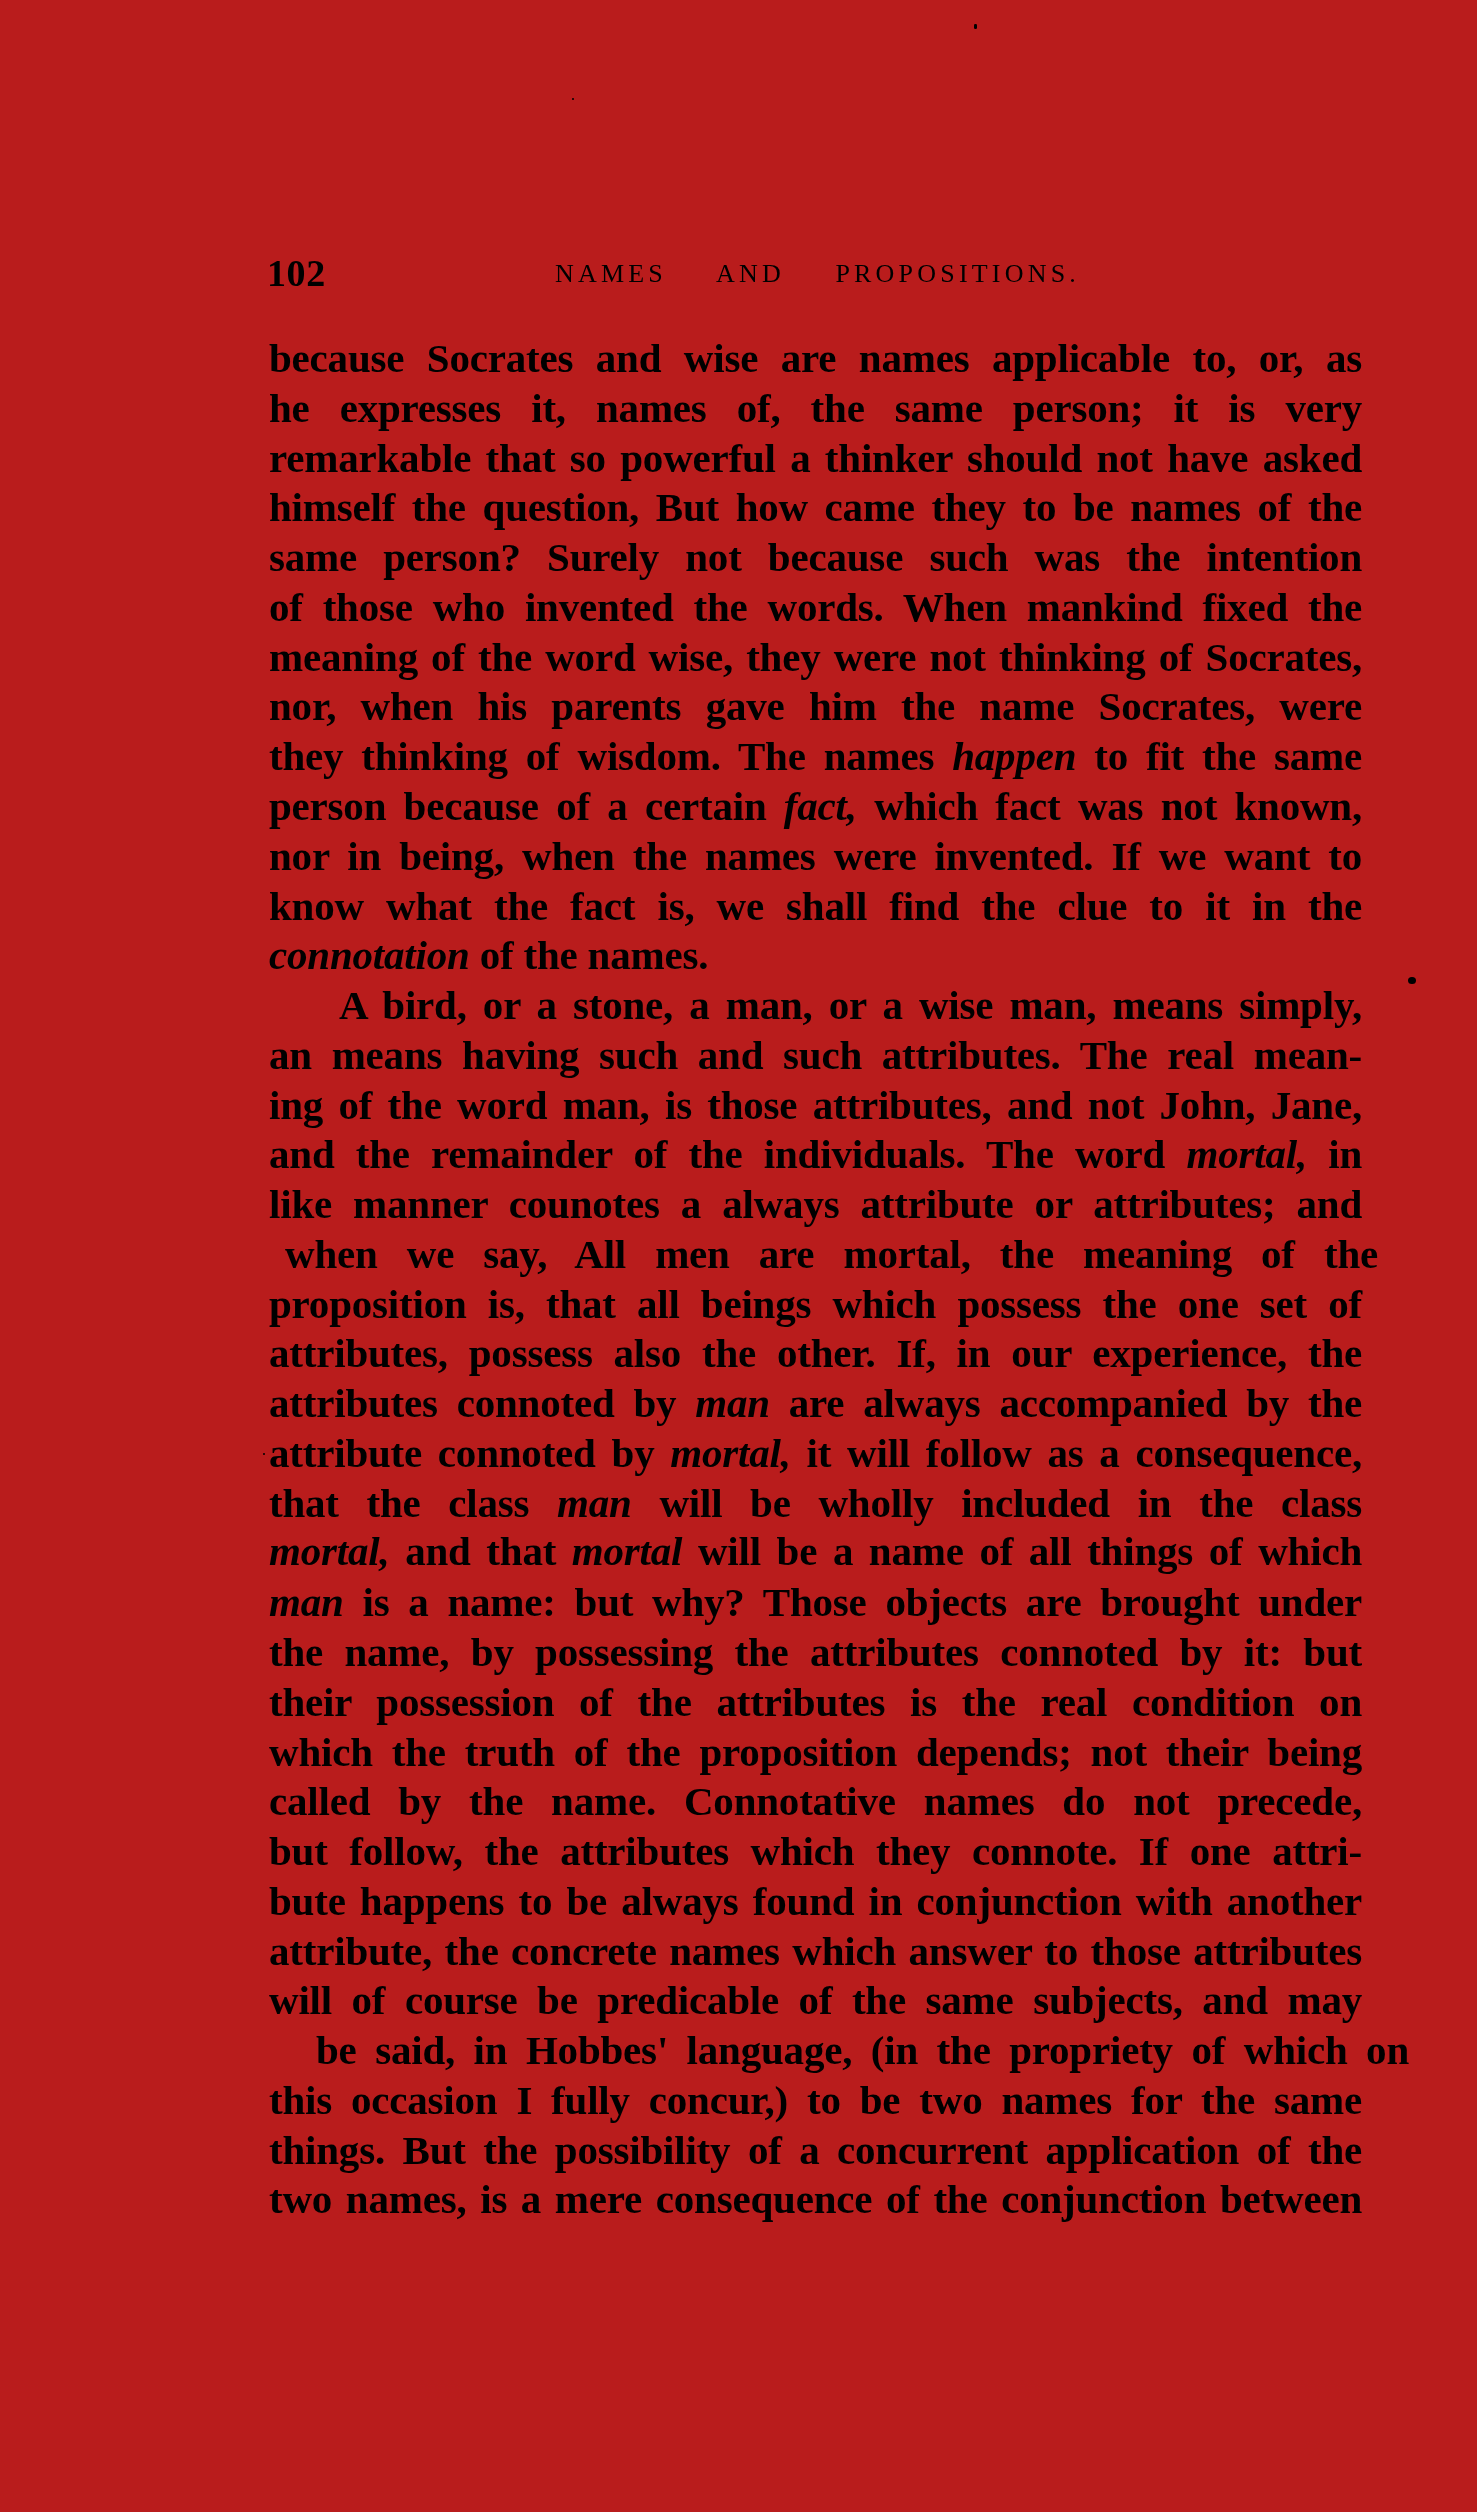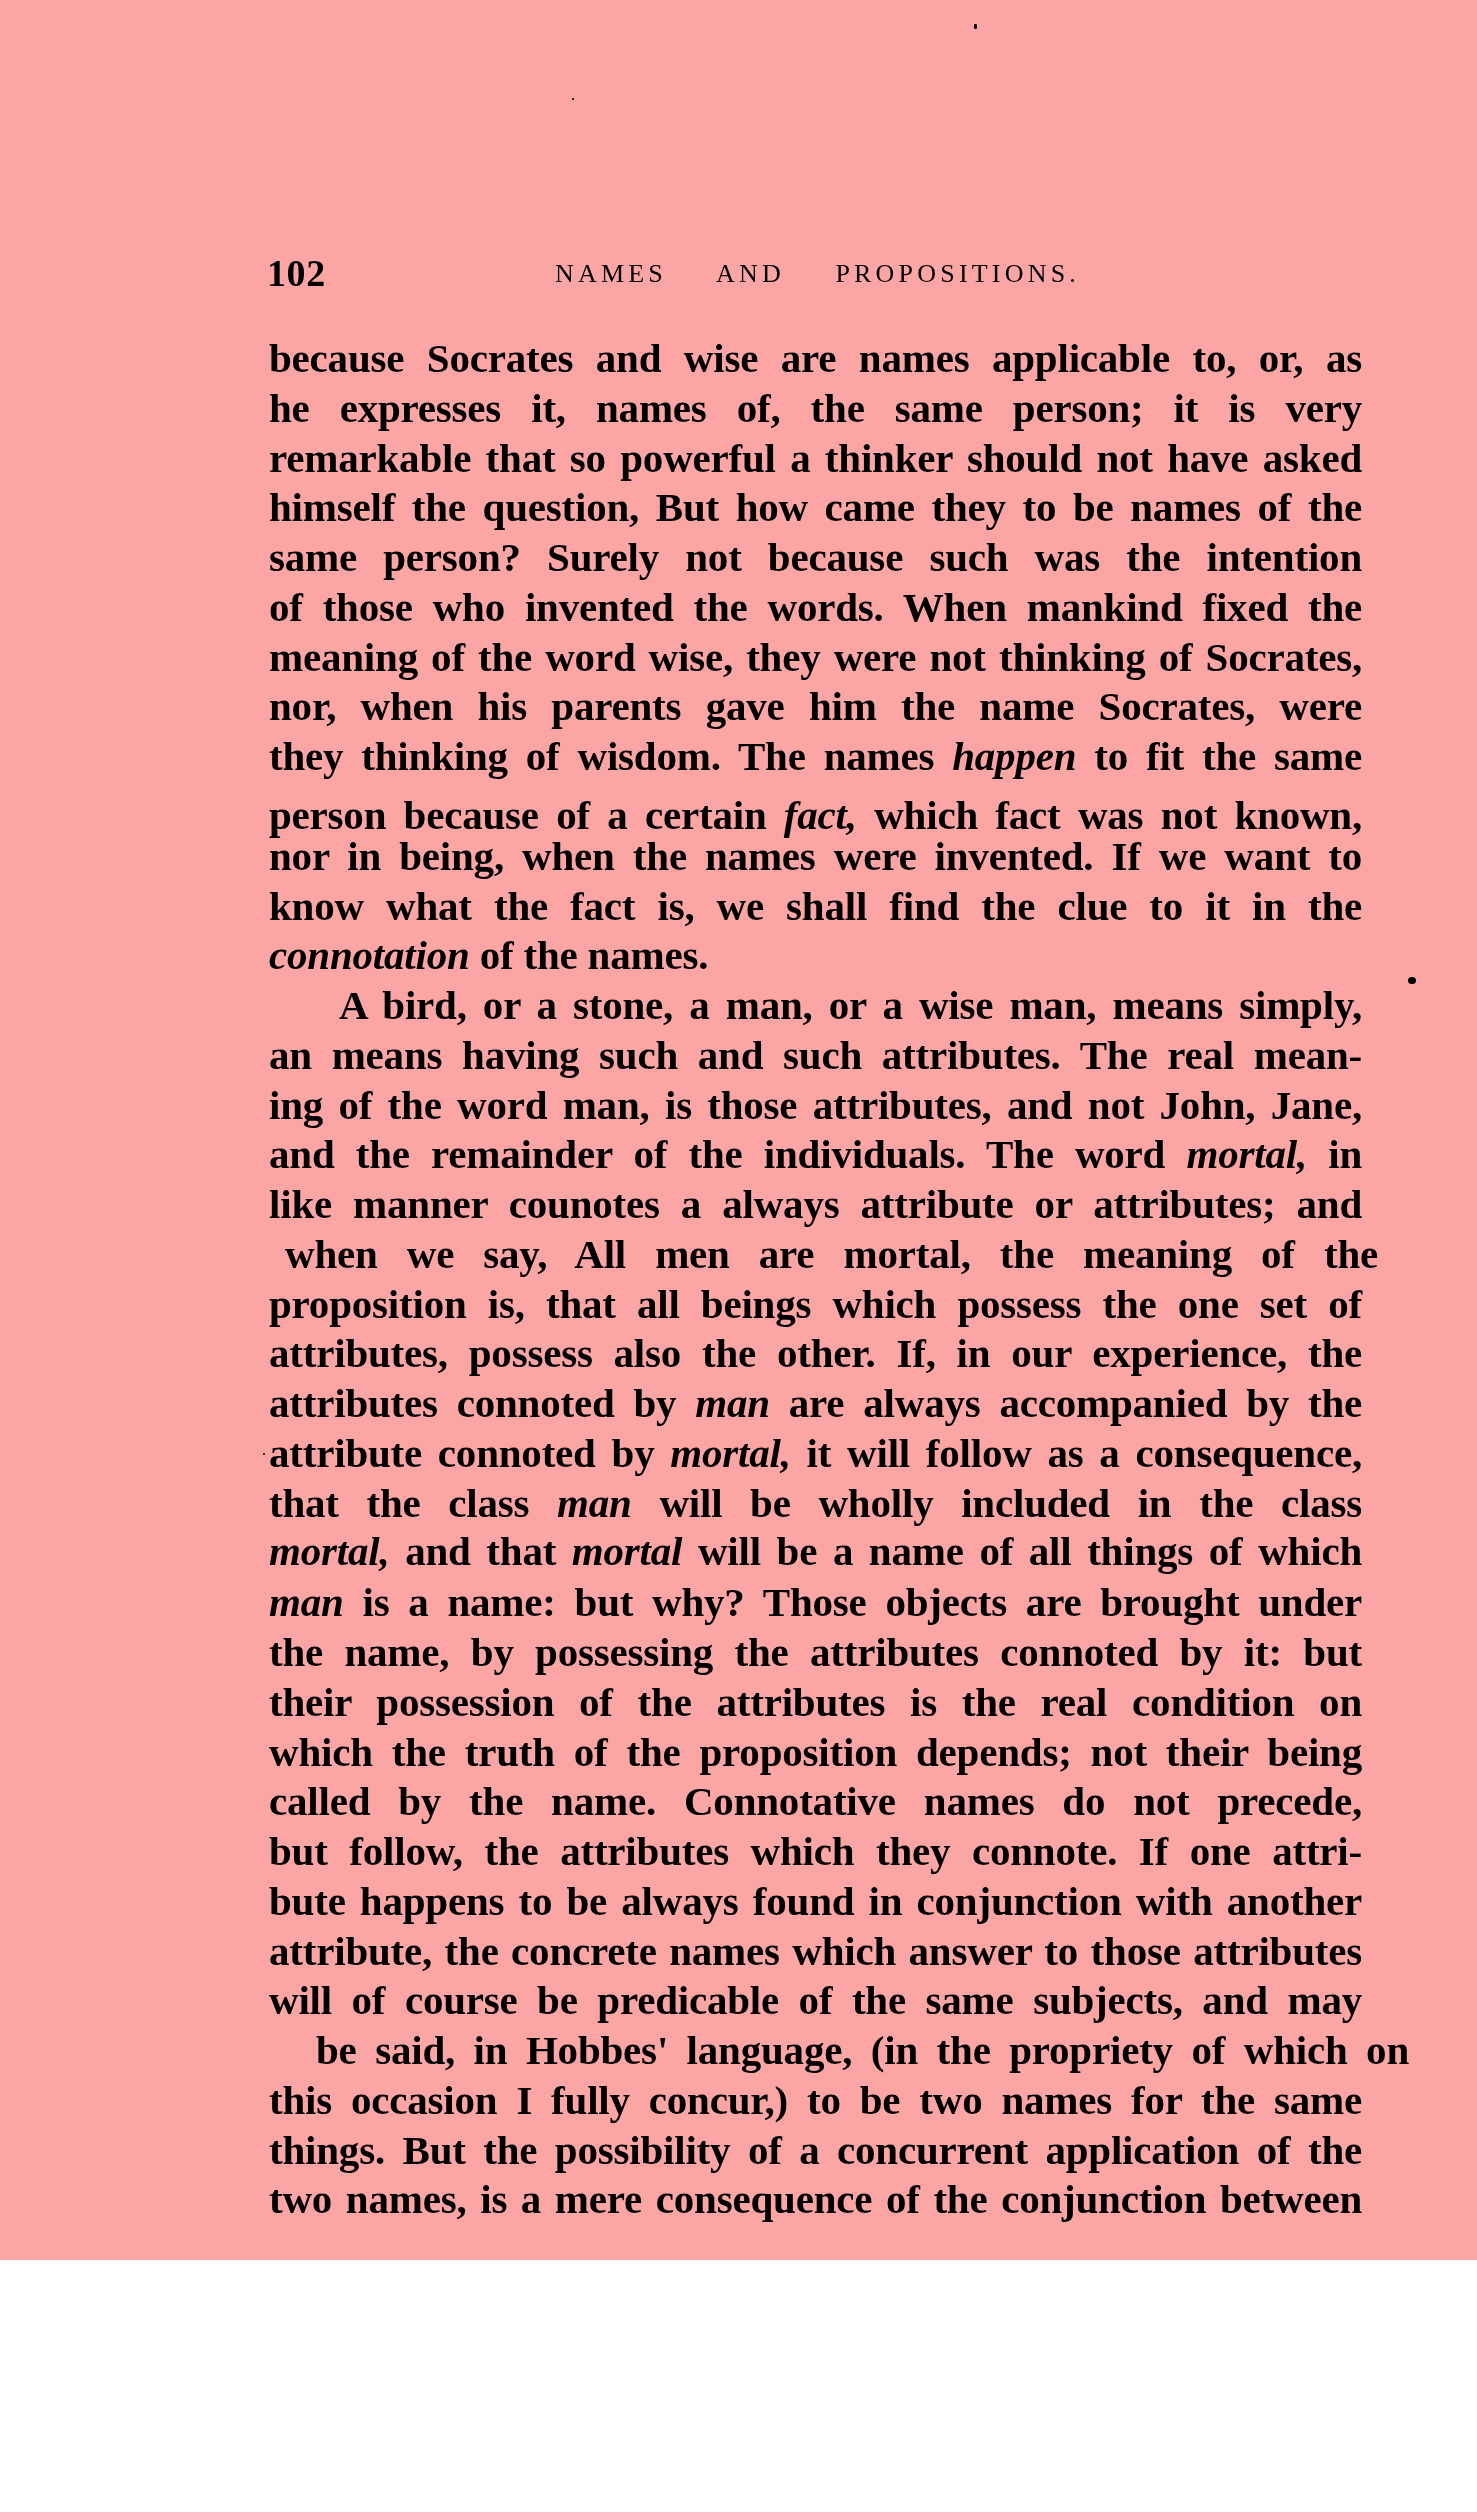--- a/index.html
+++ b/index.html
@@ -3,22 +3,22 @@
   <meta charset="utf-8">
   <style>
     html, body {
       margin: 0;
       padding: 0;
       background: #ffffff;
     }
     #page {
       position: relative;
       width: 1478px;
-      height: 2260px;
-      background: #fca5a5;
+      height: 2512px;
+      background: #b91c1c;
       overflow: hidden;
       color: #000000;
       font-family: "Liberation Serif", "DejaVu Serif", serif;
     }
     .speck {
       position: absolute;
       background: #000;
       border-radius: 50%;
     }
     #page-number {
@@ -93,21 +93,21 @@
       <div>
         <div class="line" style="top: 333px;"><span>because Socrates and wise are names applicable to, or, as</span></div>
         <div class="line" style="top: 383px;"><span>he expresses it, names of, the same person; it is very</span></div>
         <div class="line" style="top: 433px;"><span>remarkable that so powerful a thinker should not have asked</span></div>
         <div class="line" style="top: 482px;"><span>himself the question, But how came they to be names of the</span></div>
         <div class="line" style="top: 532px;"><span>same person? Surely not because such was the intention</span></div>
         <div class="line" style="top: 582px;"><span>of those who invented the words. When mankind fixed the</span></div>
         <div class="line" style="top: 632px;"><span>meaning of the word wise, they were not thinking of Socrates,</span></div>
         <div class="line" style="top: 681px;"><span>nor, when his parents gave him the name Socrates, were</span></div>
         <div class="line" style="top: 731px;"><span>they thinking of wisdom. The names </span><em>happen</em><span> to fit the same</span></div>
-        <div class="line" style="top: 781px; margin-top: 9px;"><span>person because of a certain </span><em>fact,</em><span> which fact was not known,</span></div>
+        <div class="line" style="top: 781px;"><span>person because of a certain </span><em>fact,</em><span> which fact was not known,</span></div>
         <div class="line" style="top: 831px;"><span>nor in being, when the names were invented. If we want to</span></div>
         <div class="line" style="top: 881px;"><span>know what the fact is, we shall find the clue to it in the</span></div>
         <div class="line last" style="top: 930px;"><em>connotation</em><span> of the names.</span></div>
       </div>
       <div>
         <div class="line indent" style="top: 980px;"><span>A bird, or a stone, a man, or a wise man, means simply,</span></div>
         <div class="line" style="top: 1030px;"><span>an means having such and such attributes. The real mean-</span></div>
         <div class="line" style="top: 1080px;"><span>ing of the word man, is those attributes, and not John, Jane,</span></div>
         <div class="line" style="top: 1129px;"><span>and the remainder of the individuals. The word </span><em>mortal,</em><span> in</span></div>
         <div class="line" style="top: 1179px;"><span>like manner counotes a always attribute or attributes; and</span></div>

